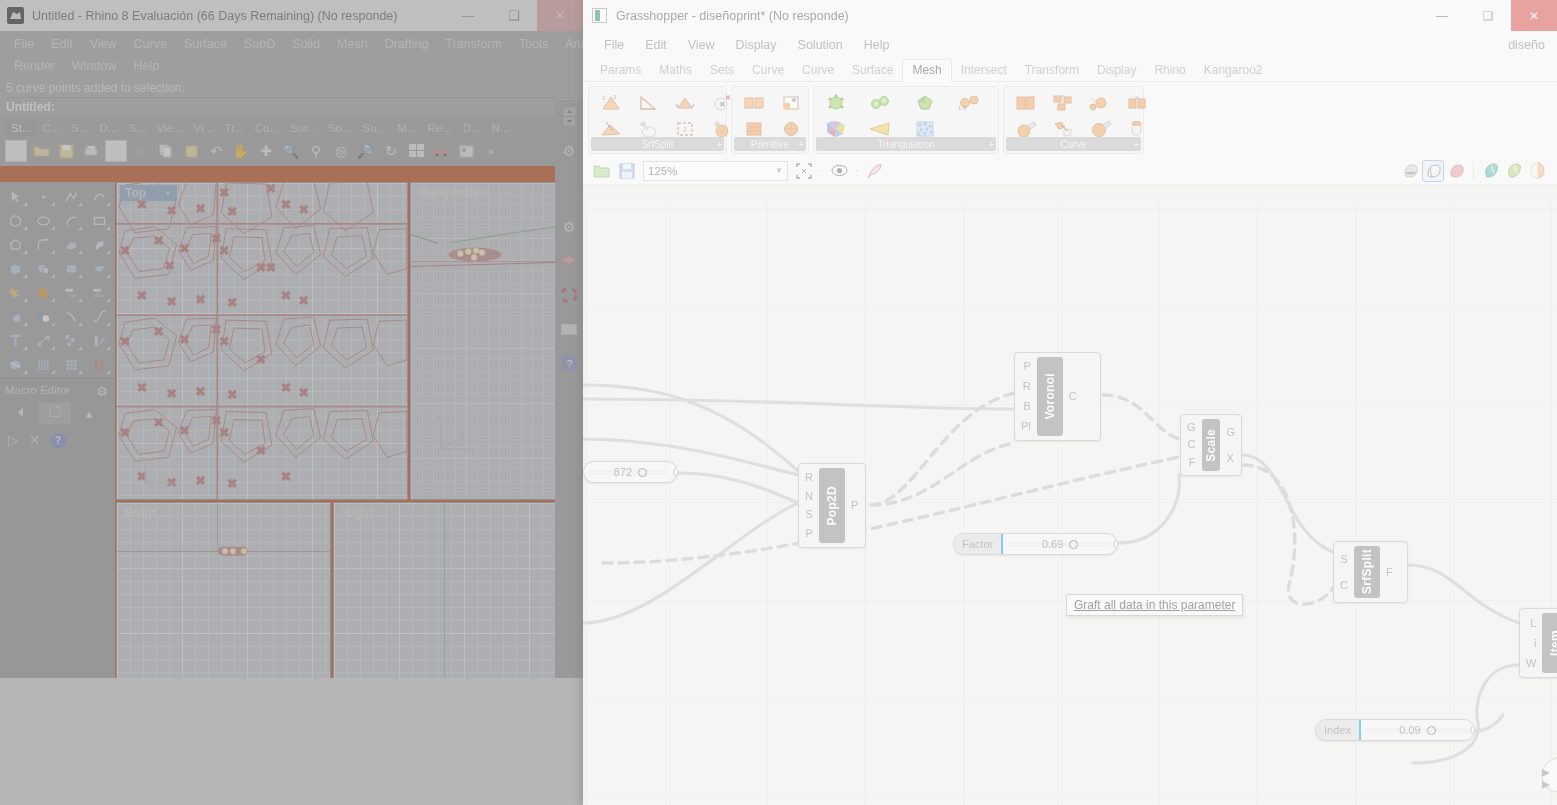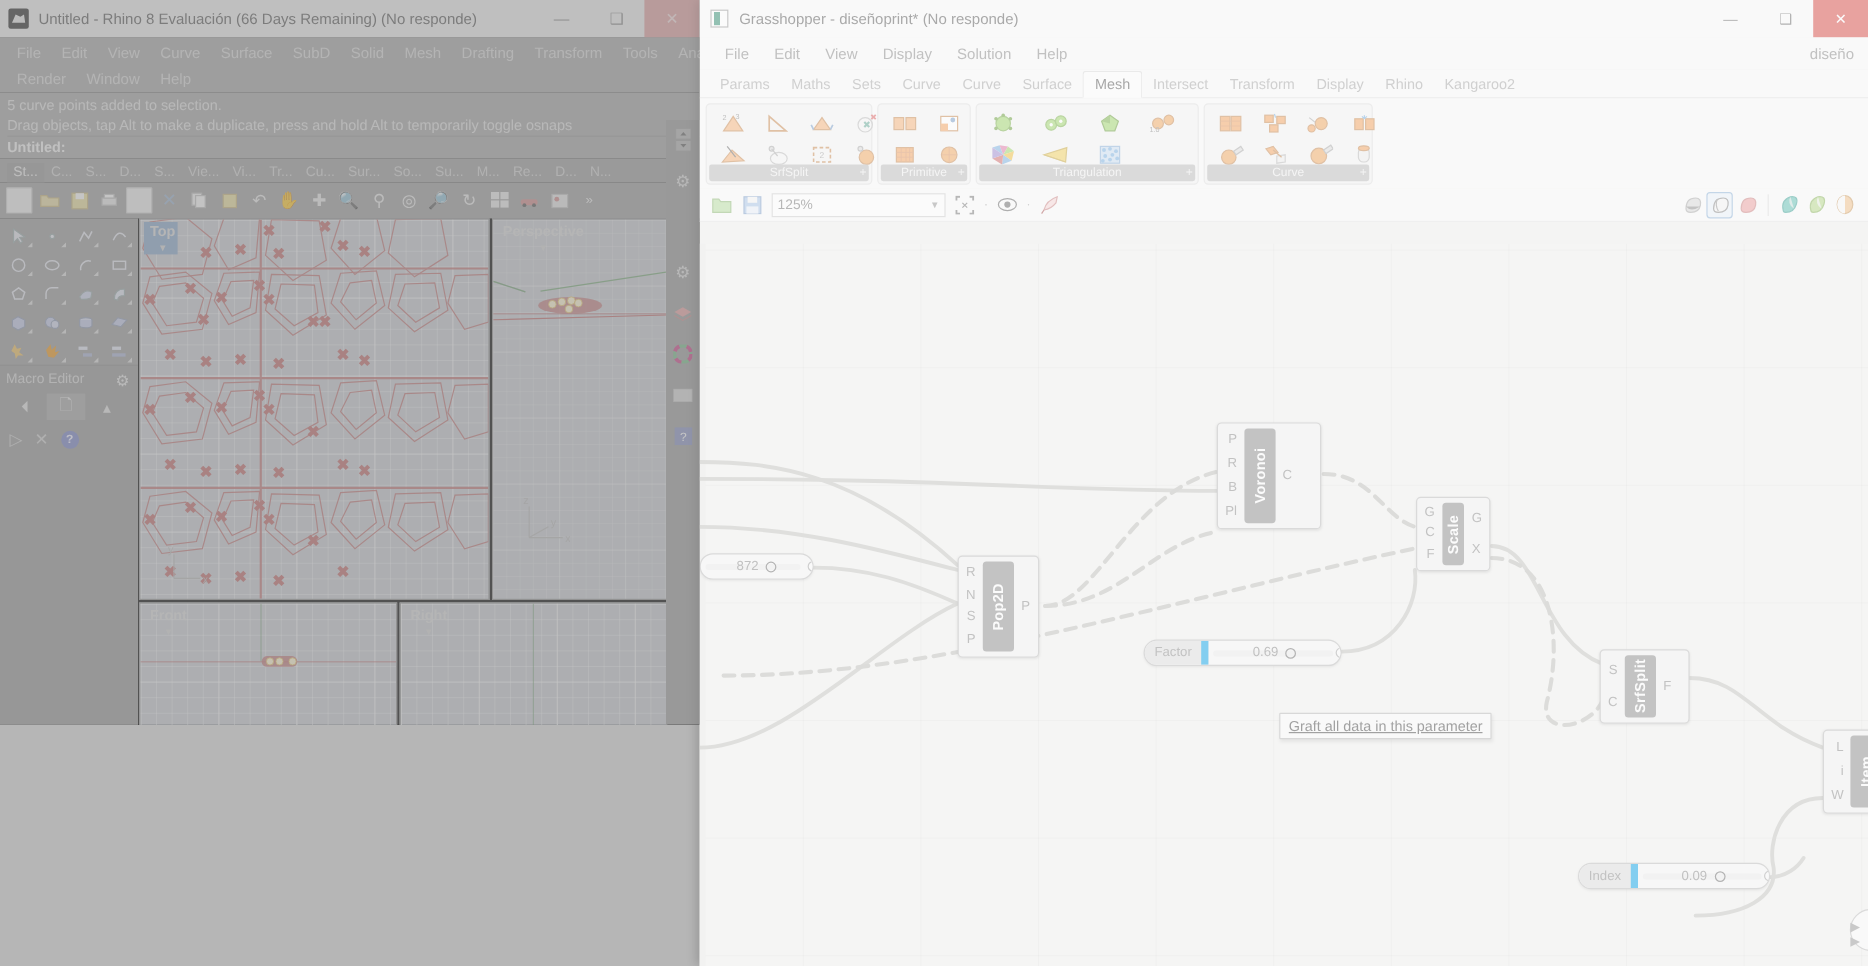--- a/index.html
+++ b/index.html
@@ -8,22 +8,22 @@
     overflow: hidden;
     background: #b6b6b6;
     font-family: "Liberation Sans", sans-serif;
     font-size: 12px;
     -webkit-font-smoothing: antialiased;
   }
   #root { position: relative; width: 1557px; height: 805px; }
 
   
   #rhino {
-    position: absolute; left: 0; top: 0; width: 583px; height: 604px;
-    background: #000000;
+    position: absolute; left: 0; top: 0; width: 583px; height: 678px;
+    background: #c2410c;
     overflow: hidden;
   }
   #rhino .wash {
     position:absolute; inset:0; background: rgba(150,150,150,0.55);
     pointer-events:none; z-index: 60;
   }
   .rh-titlebar {
     position: relative; height: 31px; background: #f2f2f2;
     display: flex; align-items: center;
   }
@@ -89,22 +89,22 @@
   .rh-mt.active{ background:#a9a9a9; }
   .rh-macro-btns{ display:flex; gap:10px; padding:8px 0 0 8px; color:#cfcfcf; font-size:14px; align-items:center;}
   .rh-help-dot{ width:15px;height:15px;border-radius:50%;background:#7b85c8;color:#eef;
                 display:flex;align-items:center;justify-content:center;font-size:10px;font-weight:bold;}
 
   
   .rh-vps { position:absolute; left:116px; top:182px; right:28px; bottom:0; }
   .rh-vp { position:absolute; background:#c9ccd2; border:1px solid #8f8f8f; overflow:hidden; }
   .rh-vp .lbl {
     position:absolute; left:3px; top:2px; z-index:4;
-    display:flex; align-items:center; gap:2px;
-    padding:1px 2px 1px 5px; font-size:12px; font-weight:bold; color:#dcdcdc;flex-direction:column;
+    display:flex; align-items:center; gap:15px;
+    padding:1px 2px 1px 5px; font-size:12px; font-weight:bold; color:#dcdcdc;
   }
   .rh-vp .lbl.sel { background:#8aa8cc; }
   .rh-vp .caret { font-size:8px; color:#d5d5d5; padding:0 3px; }
   .rh-grid {
     position:absolute; inset:0;
     background-image:
       linear-gradient(to right, rgba(255,255,255,.36) 1px, transparent 1px),
       linear-gradient(to bottom, rgba(255,255,255,.36) 1px, transparent 1px);
     background-size: 13px 13px;
   }
@@ -193,21 +193,21 @@
   .gc-name{ width:26px; background:#8f8f8f; color:#fff; font-size:12px; font-weight:bold;
             display:flex; align-items:center; justify-content:center; border-radius:3px;
             margin:4px 0;}
   .gc-name span{ writing-mode:vertical-rl; transform:rotate(180deg); letter-spacing:.3px;}
 
   
   .gs{ position:absolute; height:22px; display:flex; align-items:stretch;
        border:1px solid #bdbdbd; border-radius:11px; background:#f6f6f6;
        box-shadow:0 1px 2px rgba(0,0,0,.12); overflow:hidden;}
   .gs-label{ background:#dedede; color:#8d8d8d; font-size:11px;
-             display:flex; align-items:center; padding:0 8px; border-right:6px solid #0ea5e9;}
+             display:flex; align-items:center; padding:0 8px; border-right:2px solid #0ea5e9;}
   .gs-track{ position:relative; flex:1; display:flex; align-items:center; justify-content:center;
              min-width:80px;}
   .gs-fill{ position:absolute; left:4px; top:8px; height:5px; background:#ececec;
             border-radius:3px;}
   .gs-val{ position:relative; color:#8a8a8a; font-size:11px; z-index:2;}
   .gs-knob{ position:relative; z-index:2; width:9px;height:9px;border-radius:50%;
             border:1.6px solid #6f6f6f; margin-left:6px;}
   .gs-nub{ position:absolute; right:-5px; top:50%; transform:translateY(-50%);
            width:9px;height:9px;border-radius:50%;background:#fafafa;border:1px solid #a9a9a9;}
 
@@ -257,21 +257,20 @@
       </div>
       <div class="rh-menurow">
         <span>Render</span>
         <span>Window</span>
         <span>Help</span>
       </div>
     </div>
 
     <div class="rh-cmdarea">
       <div class="rh-cmdline">5 curve points added to selection.</div>
-      <div class="rh-cmdline">Drag objects, tap Alt to make a duplicate, press and hold Alt to temporarily toggle osnaps</div>
       <div class="rh-cmdprompt">Untitled:</div>
       <div class="rh-spin"></div>
     </div>
 
     <div class="rh-tabbar">
       <div class="rh-tab active">St...</div>
       <div class="rh-tab">C...</div>
       <div class="rh-tab">S...</div>
       <div class="rh-tab">D...</div>
       <div class="rh-tab">S...</div>

